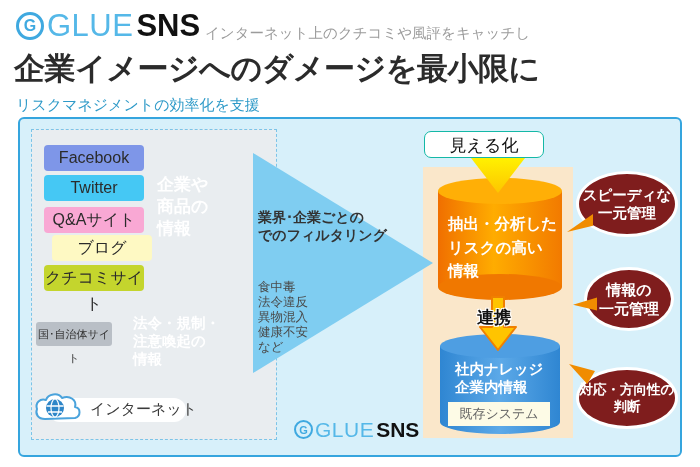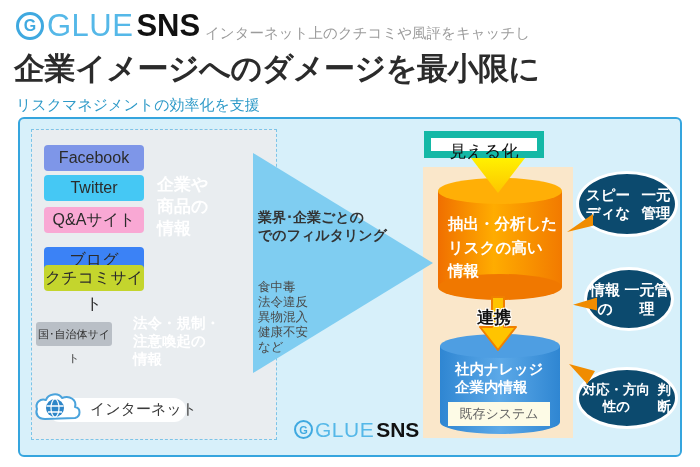--- a/index.html
+++ b/index.html
@@ -69,34 +69,34 @@
   .existing{left:448px;top:402px;width:102px;height:24px;background:#FDFBE6;text-align:center;
             line-height:24px;font-size:13px;color:#666;z-index:5;}
 
   
   .filter-tri{left:253px;top:153px;width:180px;height:220px;background:#7FCDF1;
               clip-path:polygon(0 0,100% 50%,0 100%);z-index:5;}
   .tri-title{left:258px;top:209px;font-size:14px;font-weight:bold;color:#333;line-height:17.5px;z-index:6;}
   .tri-ex{left:258px;top:280px;font-size:12.5px;color:#4A4A4A;line-height:15px;z-index:6;}
 
   
-  .viz-pill{left:424px;top:131px;width:120px;height:27px;background:#fff;border:7px solid #14b8a6;
-            border-radius:0;text-align:center;line-height:27px;font-size:17px;color:#111;
+  .viz-pill{left:424px;top:131px;width:120px;height:27px;background:#fff;border:1px solid #14b8a6;
+            border-radius:7px;text-align:center;line-height:27px;font-size:17px;color:#111;
             box-sizing:border-box;z-index:4;}
   .viz-arrow{left:471px;top:158px;width:54px;height:35px;z-index:4;
              background:linear-gradient(#FFF100,#FDC500);
              clip-path:polygon(0 0,100% 0,50% 100%);}
 
   .link-label{left:477px;top:306px;font-size:17px;font-weight:800;color:#111;z-index:5;
               text-shadow:-1px -1px 0 #fff,1px -1px 0 #fff,-1px 1px 0 #fff,1px 1px 0 #fff;}
   .link-arrow{left:478px;top:296px;z-index:4;}
 
   
-  .bubble{border-radius:50%;background:#0c4a6e;border:3px solid #fff;color:#fff;font-weight:bold;
-          display:flex;flex-direction:row;align-items:center;justify-content:center;
+  .bubble{border-radius:50%;background:#7f1d1d;border:3px solid #fff;color:#fff;font-weight:bold;
+          display:flex;flex-direction:column;align-items:center;justify-content:center;
           text-align:center;z-index:6;box-sizing:border-box;}
   .bubble::before{content:"";position:absolute;background:#F08C00;}
   .b1{left:576px;top:171px;width:102px;height:66px;font-size:14.5px;line-height:18px;}
   .b1::before{left:-12px;bottom:2px;width:26px;height:18px;clip-path:polygon(100% 0,0 100%,100% 65%);}
   .b2{left:584px;top:267px;width:90px;height:64px;font-size:15px;line-height:19px;}
   .b2::before{left:-14px;top:26px;width:24px;height:16px;clip-path:polygon(100% 10%,0 55%,100% 90%);}
   .b3{left:576px;top:367px;width:102px;height:62px;font-size:13.5px;line-height:17px;}
   .b3::before{left:-10px;top:-6px;width:26px;height:20px;clip-path:polygon(0 0,100% 35%,70% 100%);}
 
   
@@ -120,21 +120,21 @@
   <div class="abs headline">企業イメージへのダメージを最小限に</div>
   <div class="abs subtitle">リスクマネジメントの効率化を支援</div>
 
   <div class="abs main-panel"></div>
   <div class="abs src-panel"></div>
   <div class="abs out-panel"></div>
 
   <div class="abs chip" style="top: 145px; background: rgb(126, 150, 232);">Facebook</div>
   <div class="abs chip" style="top: 175px; background: rgb(69, 200, 244);">Twitter</div>
   <div class="abs chip" style="top: 207px; background: #f9a8d4;">Q&amp;Aサイト</div>
-  <div class="abs chip" style="top: 247px; background: #3b82f6;">ブログ</div>
+  <div class="abs chip" style="top: 235px; background: #fef9c3; margin-left: 8px;">ブログ</div>
   <div class="abs chip" style="top: 265px; background: rgb(196, 213, 45);">クチコミサイト</div>
   <div class="abs gov-chip">国･自治体サイト</div>
 
   <div class="cyl-part cyl1-body"></div>
   <div class="cyl-part cyl1-bot ellipse"></div>
   <div class="cyl-part cyl1-top ellipse"></div>
   <div class="abs cyl1-text">
     <div>企業や</div>
     <div>商品の</div>
     <div>情報</div>

